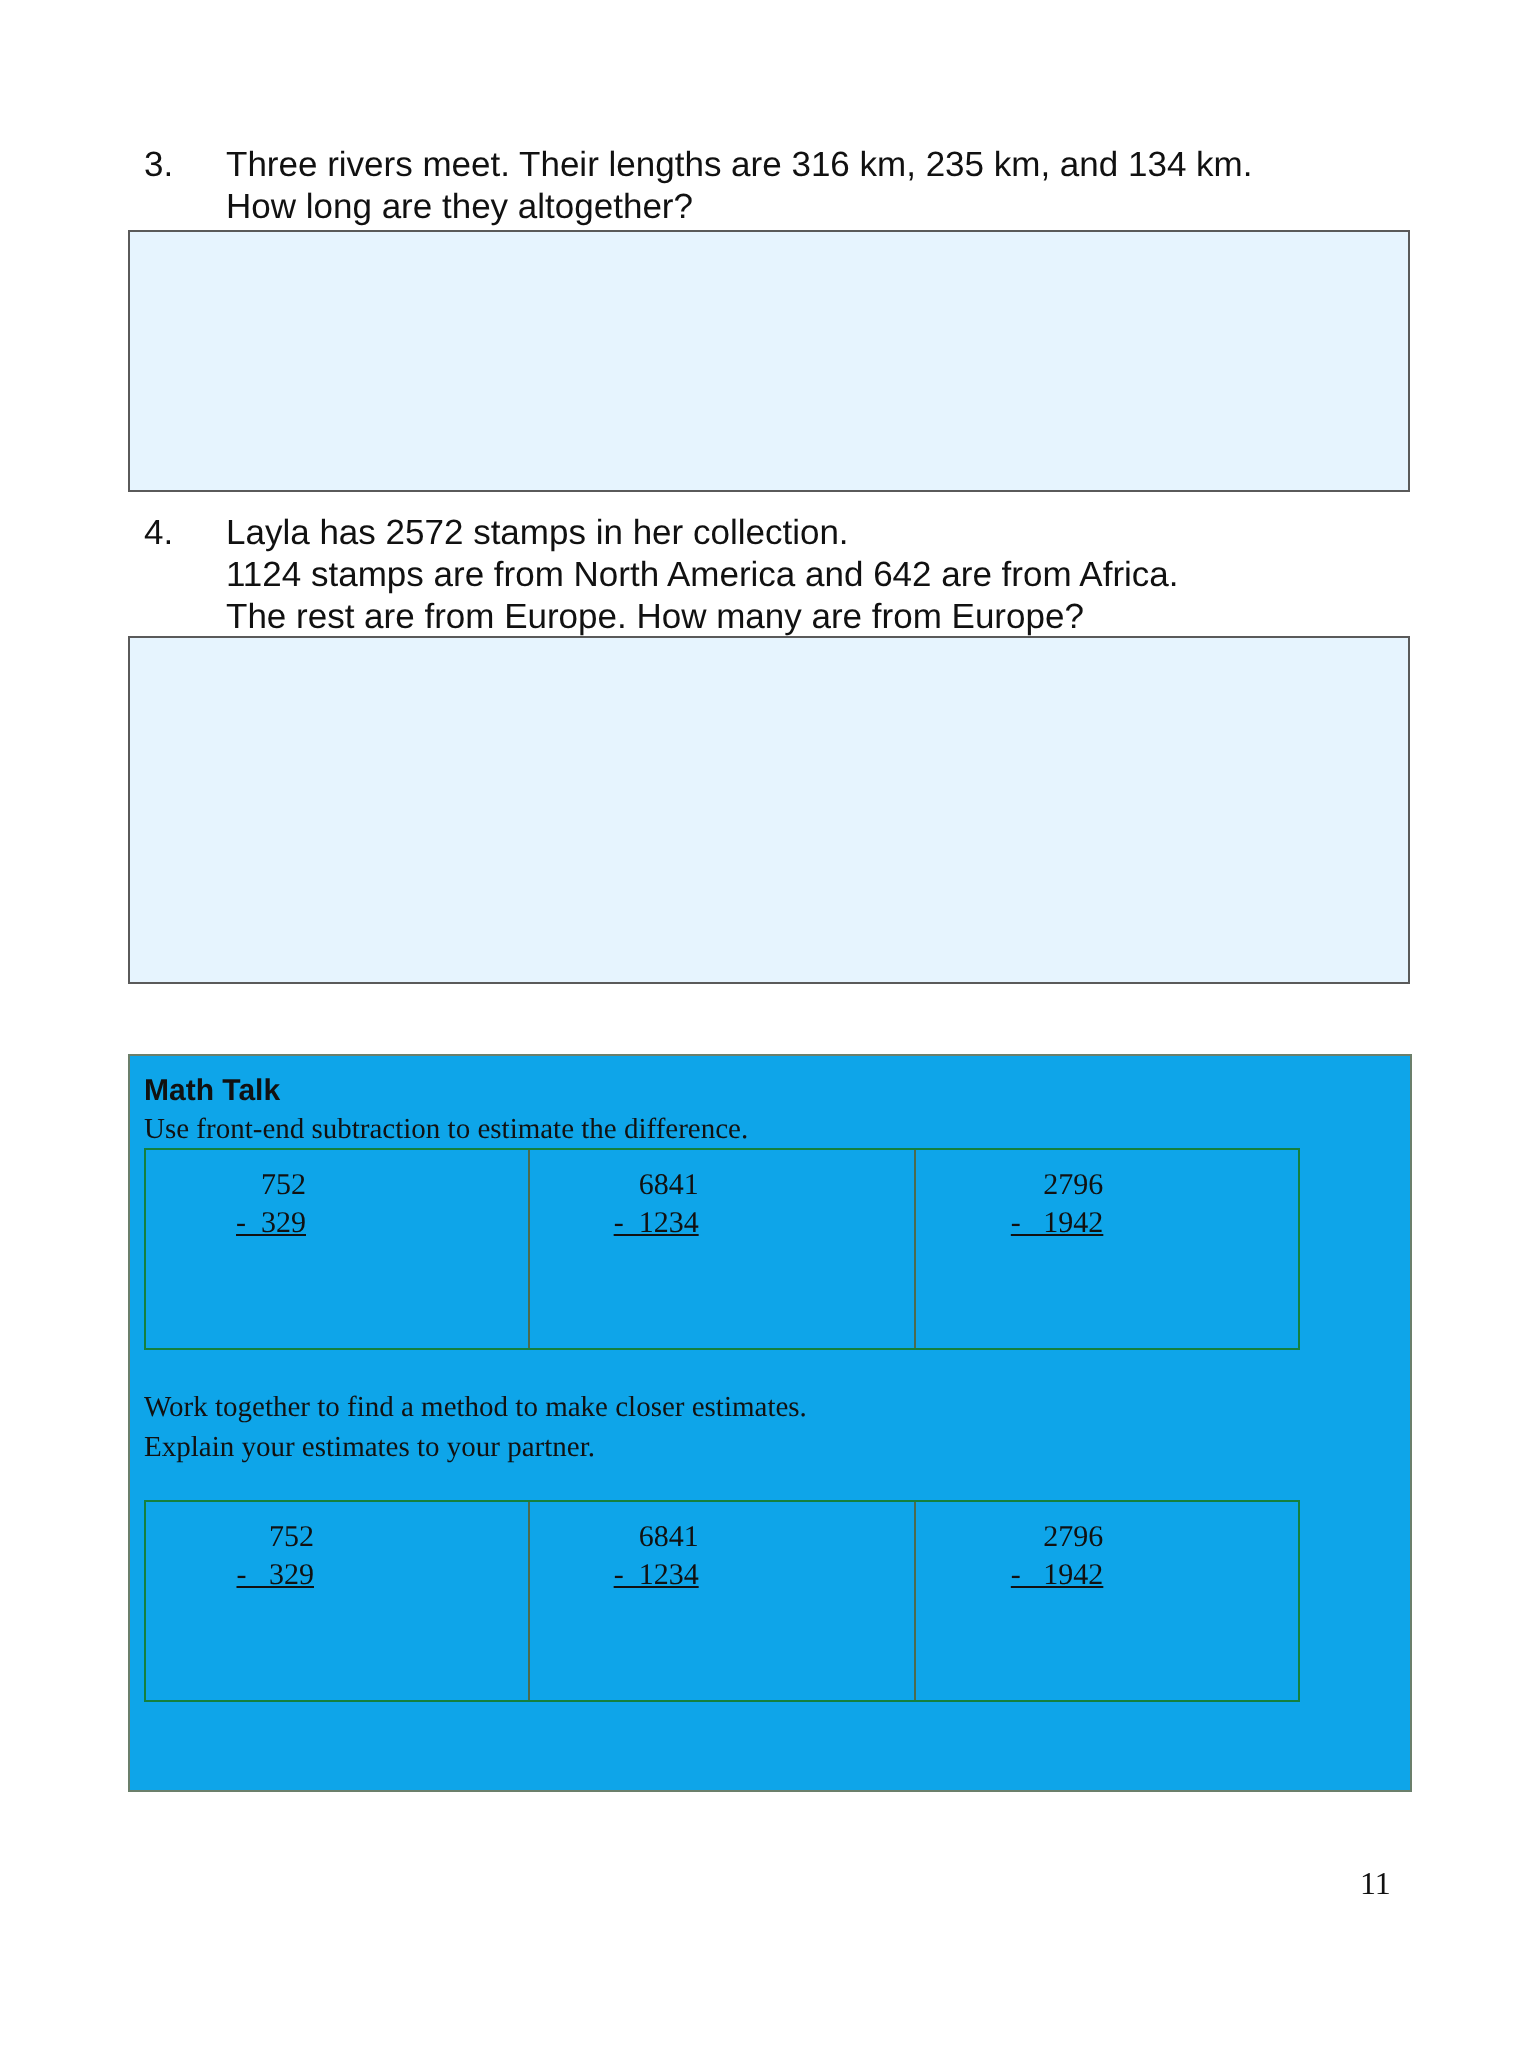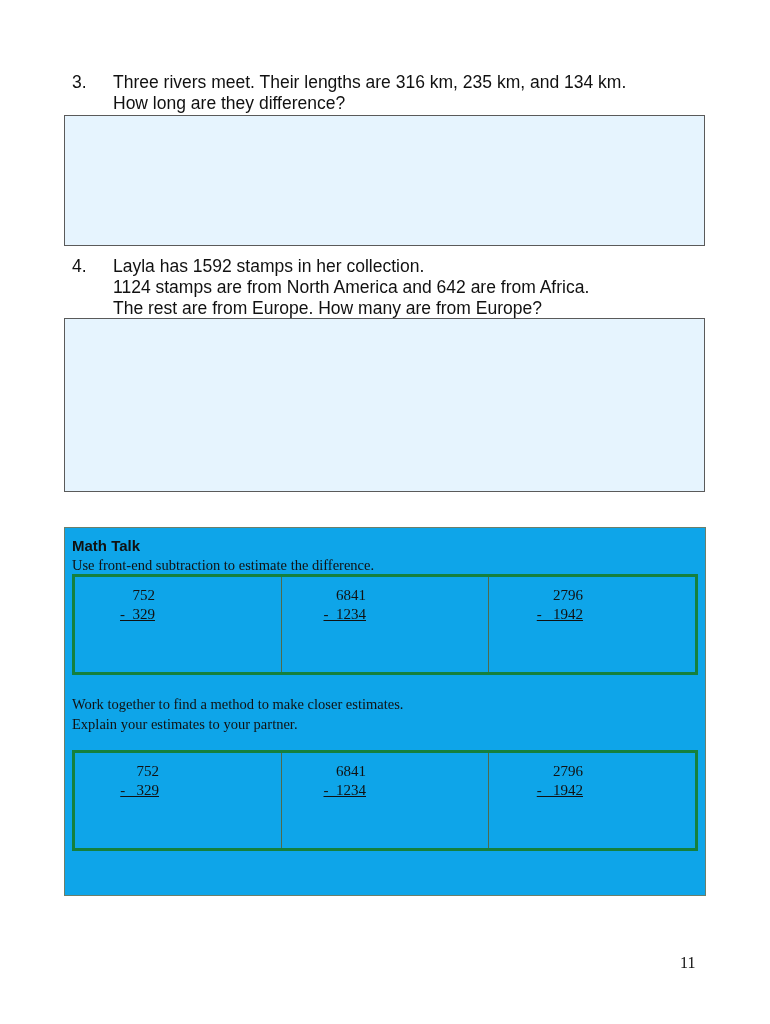--- a/index.html
+++ b/index.html
@@ -23,52 +23,52 @@
     position: absolute; left: 64px; top: 527px; width: 642px; height: 369px;
     background: #0ea5e9; border: 1px solid #6b7f6b; box-sizing: border-box;
     font-family: "Liberation Serif", serif; color: #111;
   }
   .talk-title {
     position: absolute; left: 7px; top: 9px;
     font-family: "Liberation Sans", sans-serif; font-weight: bold; font-size: 15px;
   }
   .talk-text { position: absolute; left: 7px; font-size: 14.5px; line-height: 20px; }
   .grid {
-    position: absolute; left: 7px; width: 626px; height: 101px;
-    display: flex; border: 3px solid #15803d; box-sizing: border-box;
+    position: absolute; left: 7px; width: 578px; height: 101px;
+    display: flex; border: 1px solid #15803d; box-sizing: border-box;
   }
   .cell {
     flex: 1; border-right: 1px solid #4d6b4d; position: relative;
     font-size: 15px; line-height: 19px;
   }
   .cell:last-child { border-right: none; }
   .prob { position: absolute; top: 9px; text-align: right; }
   .prob .top { display: block; }
   .prob .bot { display: block; text-decoration: underline; white-space: pre; text-align: right; }
   .page-num {
     position: absolute; left: 680px; top: 934px;
-    font-family: "Liberation Serif", serif; font-size: 16px; color: #111; margin-top: 20px;
+    font-family: "Liberation Serif", serif; font-size: 16px; color: #111;
   }
 </style>
 </head>
 <body>
 
 <div class="q" style="top:72px;">
   <span class="num">3.</span>
   <div class="lines">
     <div class="line">Three rivers meet. Their lengths are 316 km, 235 km, and 134 km.</div>
-    <div class="line">How long are they difference?</div>
+    <div class="line">How long are they altogether?</div>
   </div>
 </div>
 <div class="answer-box" style="top:115px;height:131px;"></div>
 
 <div class="q" style="top:256px;">
   <span class="num">4.</span>
   <div class="lines">
-    <div class="line">Layla has 1592 stamps in her collection.</div>
+    <div class="line">Layla has 2572 stamps in her collection.</div>
     <div class="line">1124 stamps are from North America and 642 are from Africa.</div>
     <div class="line">The rest are from Europe.  How many are from Europe?</div>
   </div>
 </div>
 <div class="answer-box" style="top:318px;height:174px;"></div>
 
 <div class="talk">
   <div class="talk-title">Math Talk</div>
   <div class="talk-text" style="top:27px;">Use front-end subtraction to estimate the difference.</div>
 

